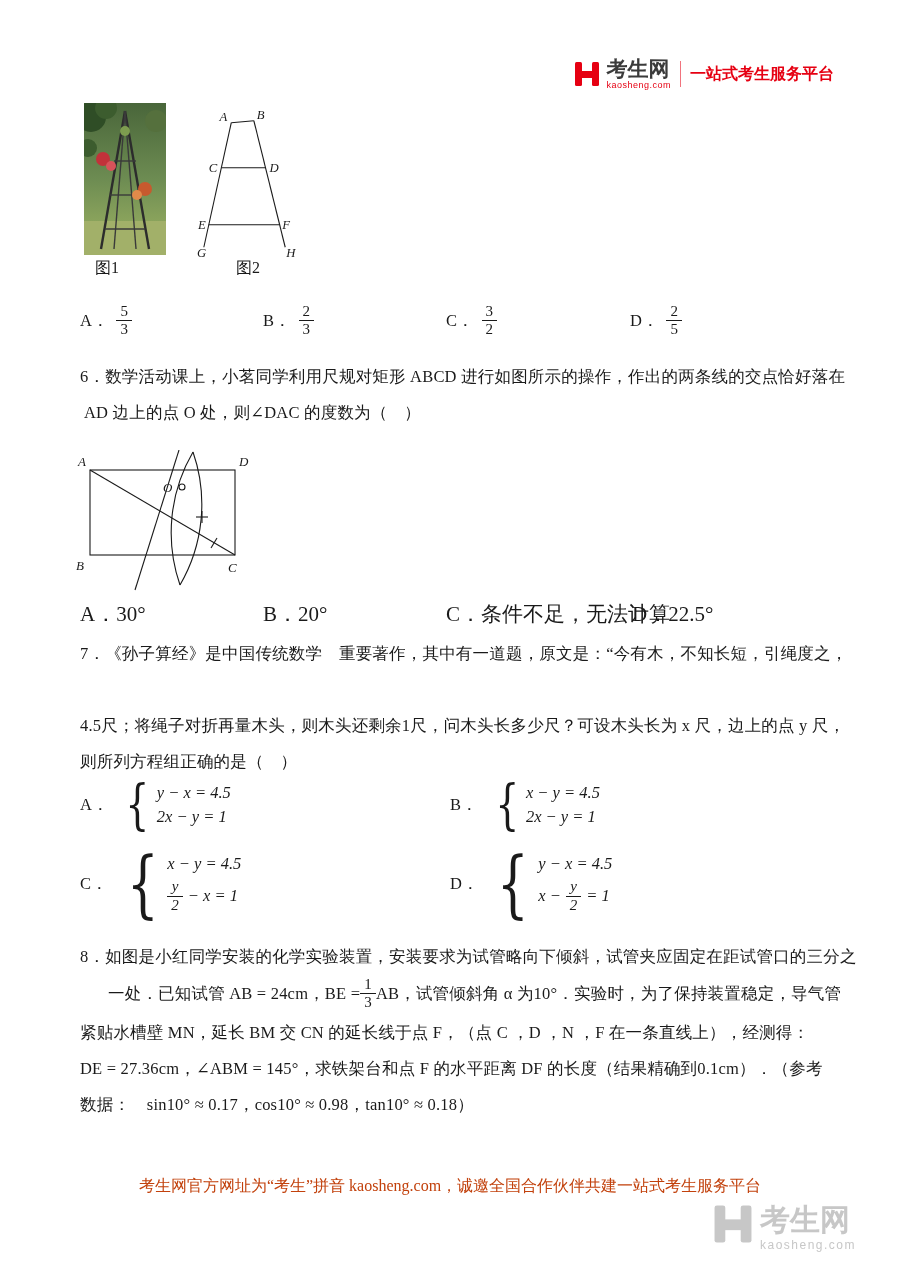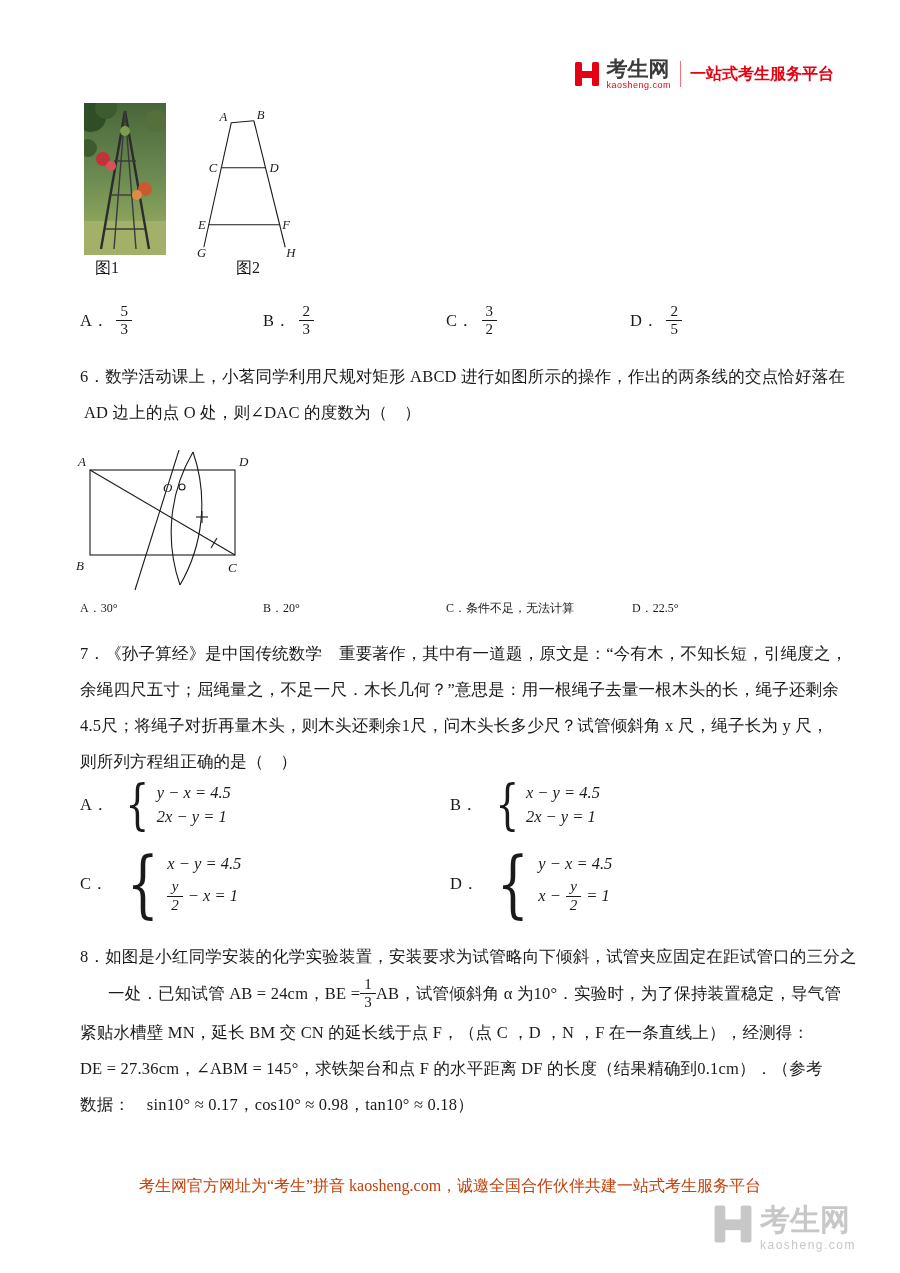--- a/index.html
+++ b/index.html
@@ -16,21 +16,21 @@
   .hlogo .divider{width:1px;height:26px;background:#e60012;opacity:.55;margin:0 9px;}
   .hlogo .tagline{font-size:16px;font-weight:bold;color:#e60012;}
   
   .frac{display:inline-flex;flex-direction:column;align-items:center;line-height:1.15;font-size:15px;}
   .frac .fnum,.frac .fden{padding:0 4px;}
   .frac .fden{border-top:1px solid #1a1a1a;}
   .ital{font-style:italic;}
   
   .q5opt{position:absolute;top:303px;display:flex;align-items:center;gap:8px;font-size:16.5px;}
   
-  .optline{position:absolute;font-size:12px;white-space:nowrap;}
+  .optline{position:absolute;font-size:21px;white-space:nowrap;}
   
   .eqsys{position:absolute;display:flex;align-items:center;}
   .eqsys .olabel{font-size:16.5px;margin-right:12px;}
   .brace{font-family:"DejaVu Serif",serif;line-height:1;transform:scaleX(.7);font-weight:400;color:#1a1a1a;}
   .brace.b2{font-size:54px;}
   .brace.b3{font-size:72px;}
   .eqcol{display:flex;flex-direction:column;justify-content:center;margin-left:2px;gap:4px;}
   .eq{font-size:16.5px;display:flex;align-items:center;gap:5px;white-space:nowrap;font-style:italic;}
   .eq .frac{font-style:italic;}
   
@@ -172,22 +172,21 @@
       <text x="88" y="42">O</text>
     </g>
   </svg>
 
   <div class="optline" style="left:80px;top:600px">A．30°</div>
   <div class="optline" style="left:263px;top:600px">B．20°</div>
   <div class="optline" style="left:446px;top:600px">C．条件不足，无法计算</div>
   <div class="optline" style="left:632px;top:600px">D．22.5°</div>
 
   <div class="tline" style="left:80px;top:643px">7．《孙子算经》是中国传统数学　重要著作，其中有一道题，原文是：“今有木，不知长短，引绳度之，</div>
-  <div class="tline" style="left:80px;top:679px">余绳四尺五寸；屈绳量之，不足一尺．木长几何？”意思是：用一根绳子去量一根木头的长，绳子还剩余</div>
-  <div class="tline" style="left:80px;top:715px">4.5尺；将绳子对折再量木头，则木头还剩余1尺，问木头长多少尺？试管倾斜角 x 尺，绳子长为 y 尺，</div>
+  <div class="tline" style="left:80px;top:715px">4.5尺；将绳子对折再量木头，则木头还剩余1尺，问木头长多少尺？可设木头长为 x 尺，边上的点 y 尺，</div>
   <div class="tline" style="left:80px;top:751px">则所列方程组正确的是（　）</div>
 
   <div class="eqsys" style="left:80px;top:778px">
     <span class="olabel">A．</span>
     <span class="brace b2">{</span>
     <span class="eqcol">
       <span class="eq">y − x = 4.5</span>
       <span class="eq">2x − y = 1</span>
     </span>
   </div>

